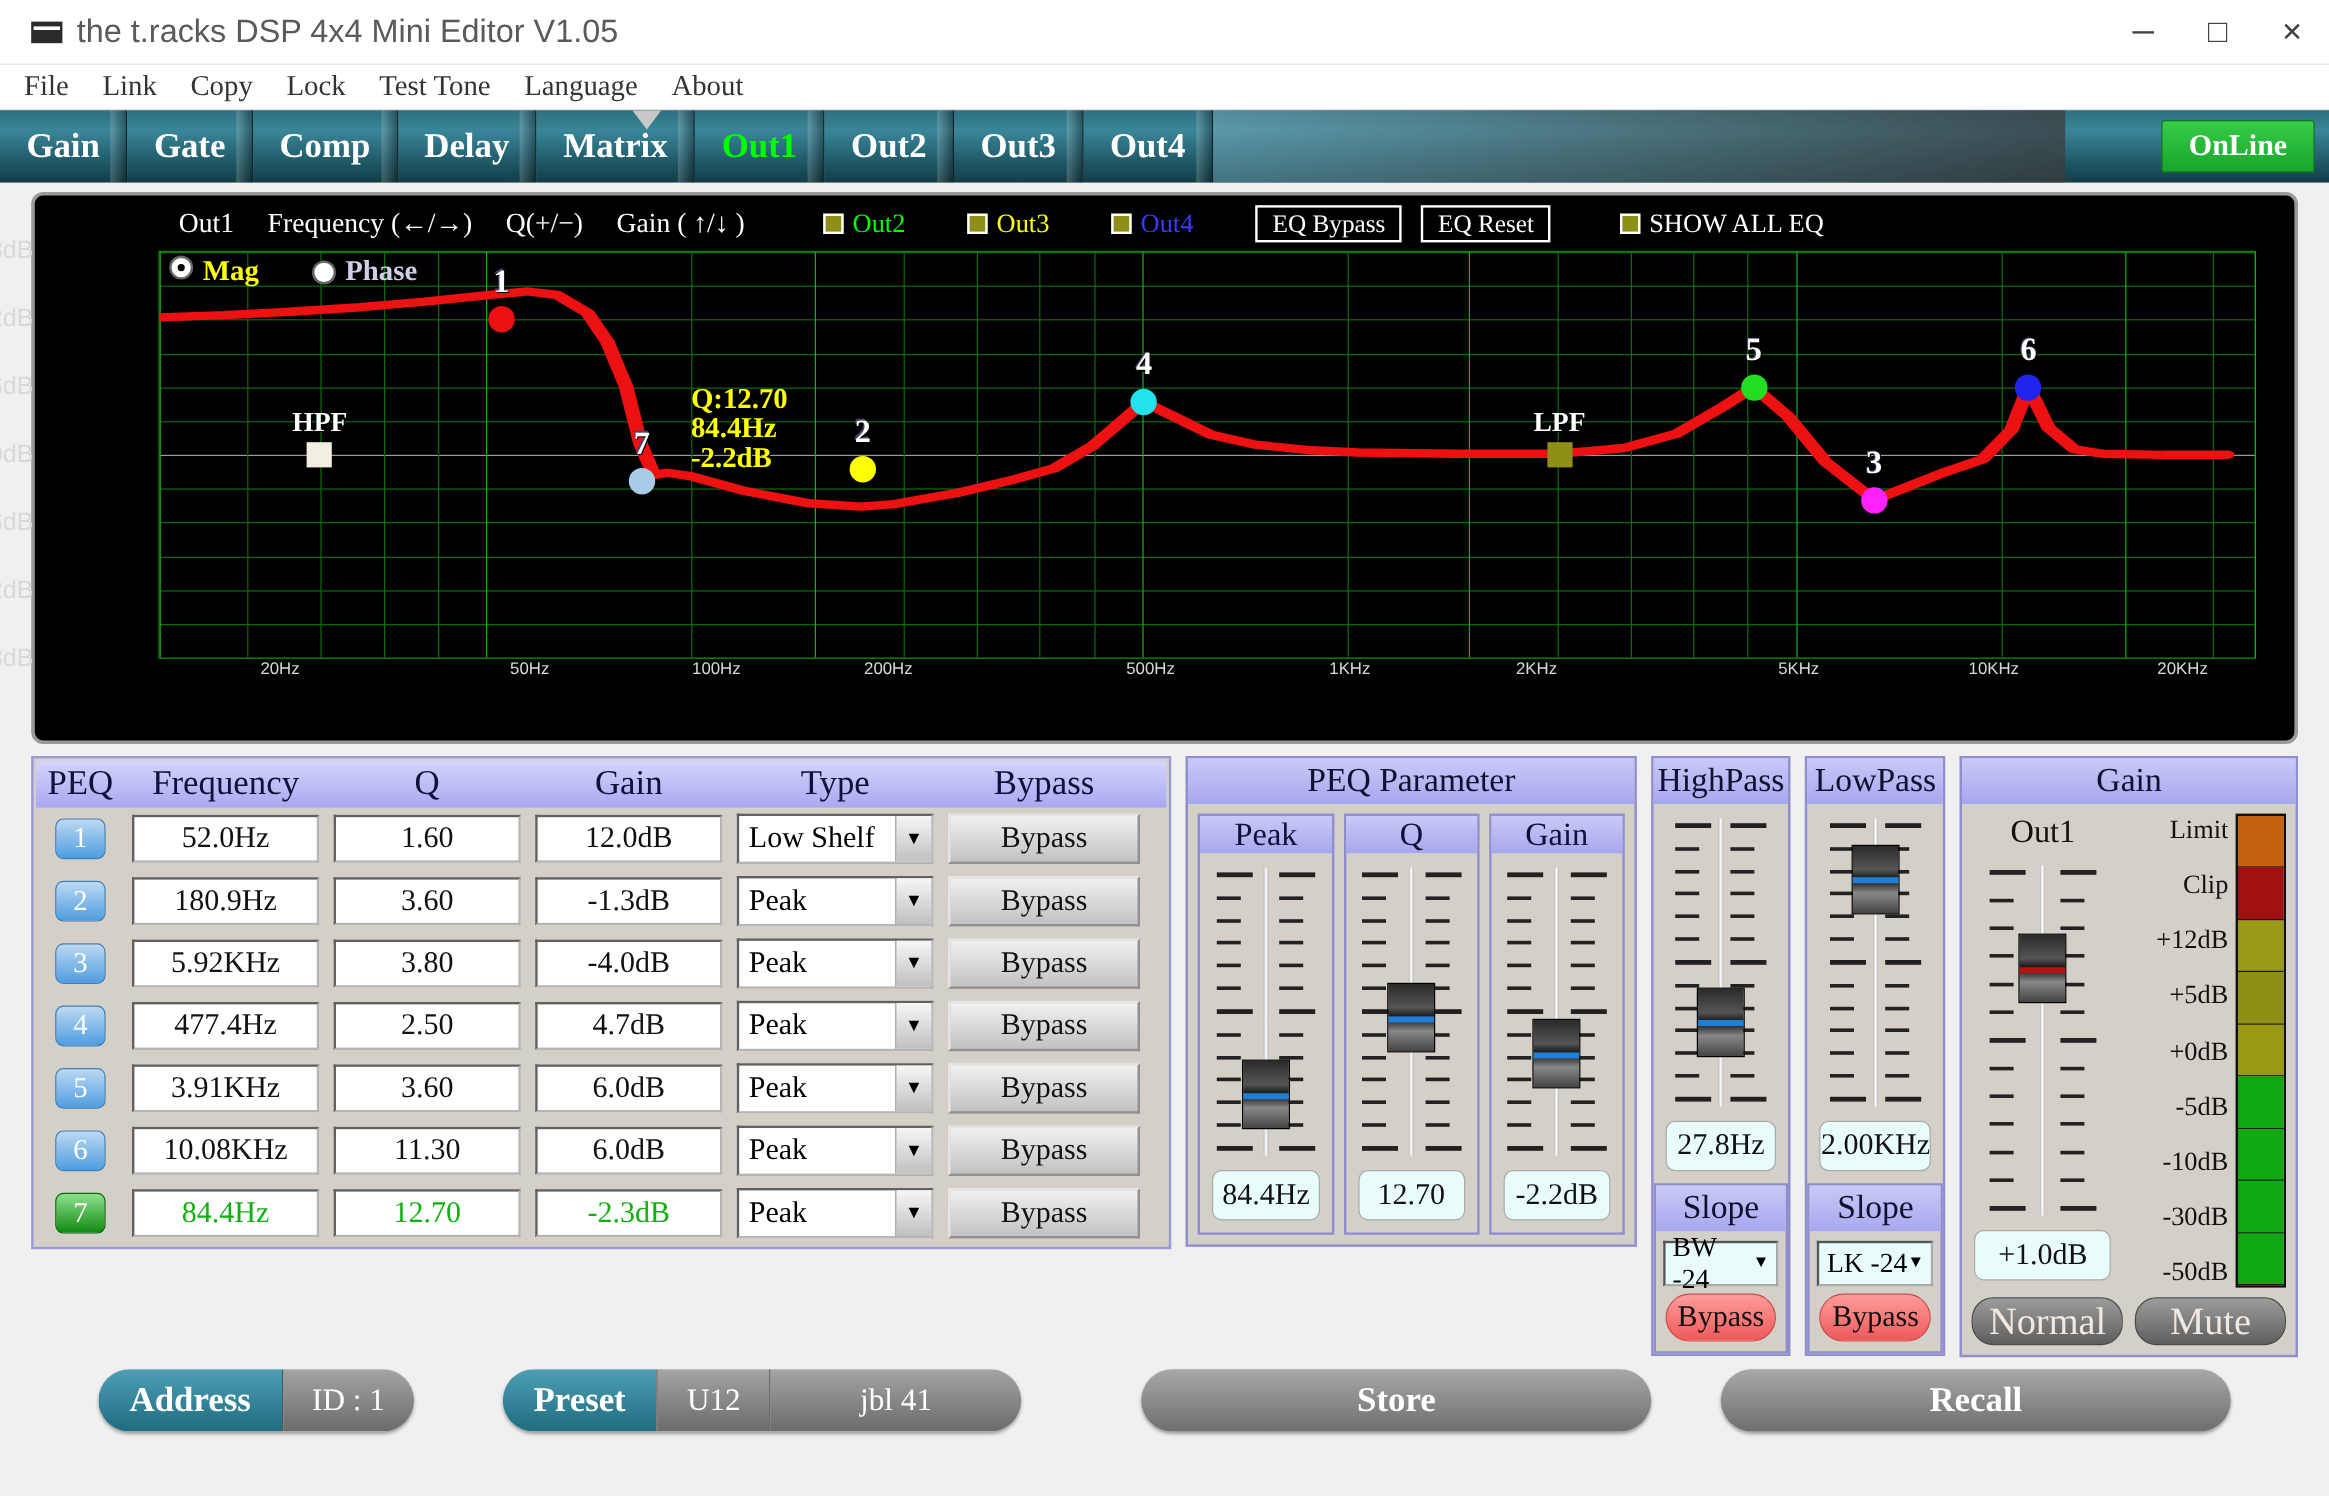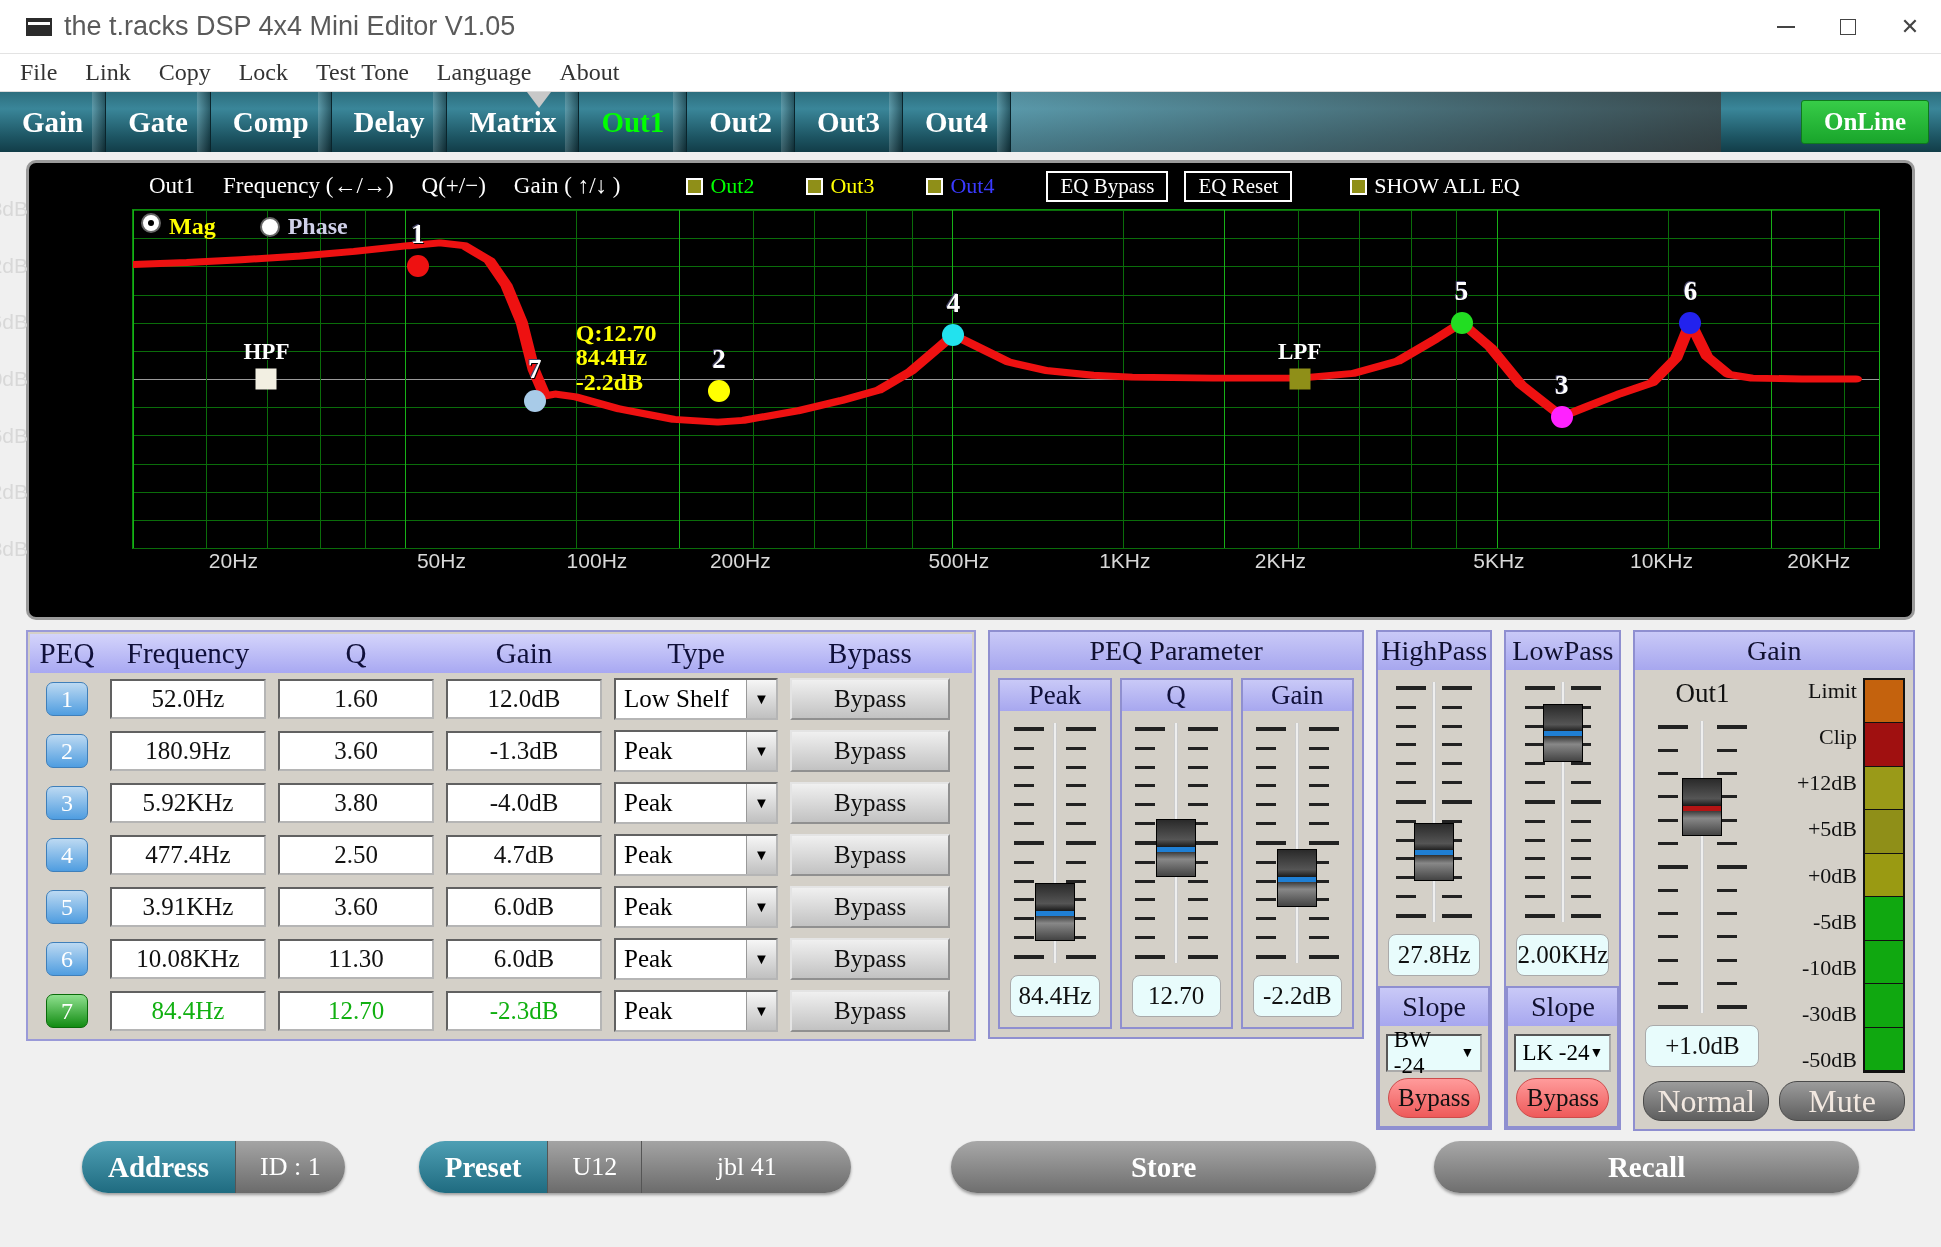--- a/index.html
+++ b/index.html
@@ -64,21 +64,21 @@
   #plotarea { position:relative; height:404px; }
   .ylabel{ position:absolute; right:100%; transform:translateY(-50%); color:#d8d8d8;
     font-size:21px; white-space:nowrap; padding-right:9px; font-family:"Liberation Sans", sans-serif;}
   #plotbox{ position:absolute; left:95px; right:24px; top:6px; height:340px;
     border:1px solid #0a8a0a; background:#000; overflow:visible; }
   .vline{ position:absolute; top:0; bottom:0; width:1px; background:#0a6d0a; }
   .vline.major{ background:#17b017; }
   .hline{ position:absolute; left:0; right:0; height:1px; background:#0a6d0a; }
   .hline.zero{ background:#9a9a9a; }
   .xlabel{ position:absolute; top:346px; transform:translateX(-50%); color:#d8d8d8;
-    font-size:21px; font-family:"Liberation Sans", sans-serif;}
+    font-size:14px; font-family:"Liberation Sans", sans-serif;}
   .marker{ position:absolute; width:22px;height:22px; border-radius:50%;
     transform:translate(-50%,-50%); }
   .mnum{ position:absolute; transform:translate(-50%,-100%); color:#fff; font-size:27px;
     font-weight:bold; text-shadow:1px 1px 0 #000,-1px -1px 0 #446; }
   .sqmark{ position:absolute; width:21px;height:21px; transform:translate(-50%,-50%); }
   .sqlabel{ position:absolute; transform:translate(-50%,-100%); color:#fff;
     font-size:23px; font-weight:bold; text-shadow:1px 1px 0 #000; }
   #tooltip{ position:absolute; color:#ffff00; font-size:24px; font-weight:bold; line-height:1.02;
     text-shadow:1px 1px 0 #000; }
   .radio{ width:20px;height:20px;border-radius:50%;background:#fff;border:2px solid #666;

